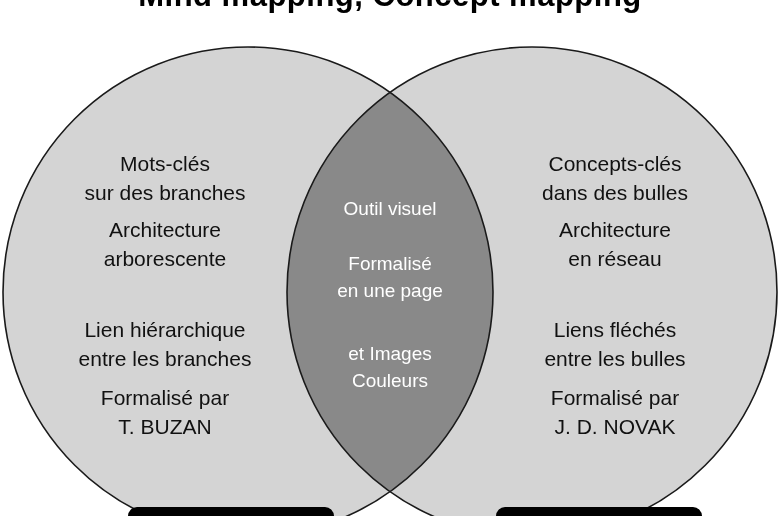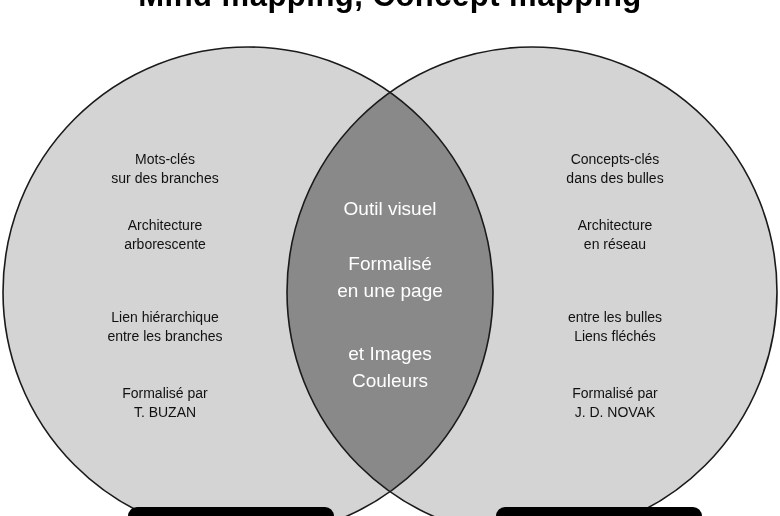--- a/index.html
+++ b/index.html
@@ -29,37 +29,37 @@
     font-size: 31px;
     font-weight: bold;
     color: #000000;
     letter-spacing: 0.5px;
     white-space: nowrap;
   }
   .text-group {
     position: absolute;
     text-align: center;
     color: #111111;
-    font-size: 14px;
+    font-size: 21px;
     line-height: 1.38;
   }
   .text-group span { display: block; }
   .left-col  { left: 55px;  width: 220px; }
   .right-col { left: 505px; width: 220px; }
   .center-col {
     left: 300px;
     width: 180px;
     color: #ffffff;
     font-size: 19px;
     line-height: 1.42;
     margin-top: 6px;
   }
   .g1 { top: 150px; }
   .g2 { top: 216px; }
-  .g3 { top: 308px; }
+  .g3 { top: 316px; }
   .g4 { top: 384px; }
   .c1 { top: 190px; }
   .c2 { top: 245px; }
   .c3 { top: 335px; }
   .label-bar {
     position: absolute;
     top: 507px;
     height: 34px;
     background: #000000;
     border-radius: 9px;
@@ -122,22 +122,22 @@
 
   <div class="text-group right-col g1">
     <span>Concepts-clés</span>
     <span>dans des bulles</span>
   </div>
   <div class="text-group right-col g2">
     <span>Architecture</span>
     <span>en réseau</span>
   </div>
   <div class="text-group right-col g3">
+    <span>Liens fléchés</span>
     <span>entre les bulles</span>
-    <span>Liens fléchés</span>
   </div>
   <div class="text-group right-col g4">
     <span>Formalisé par</span>
     <span>J. D. NOVAK</span>
   </div>
 
   <div class="label-bar left"></div>
   <div class="label-bar right"></div>
 
 </div>

